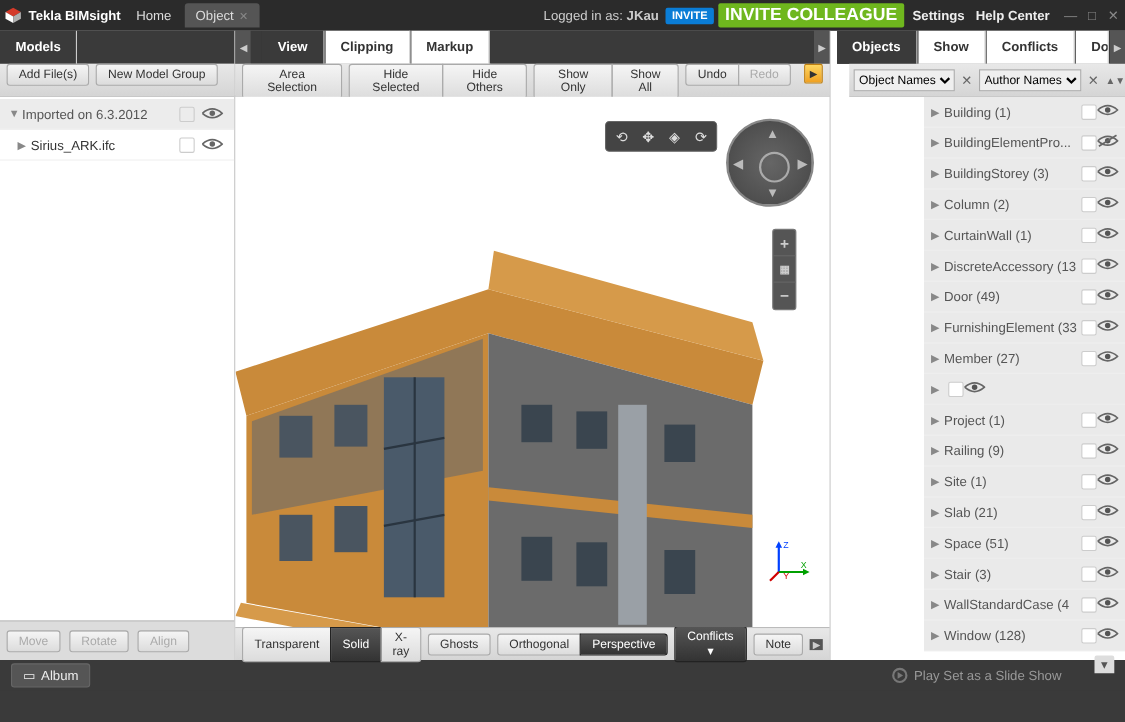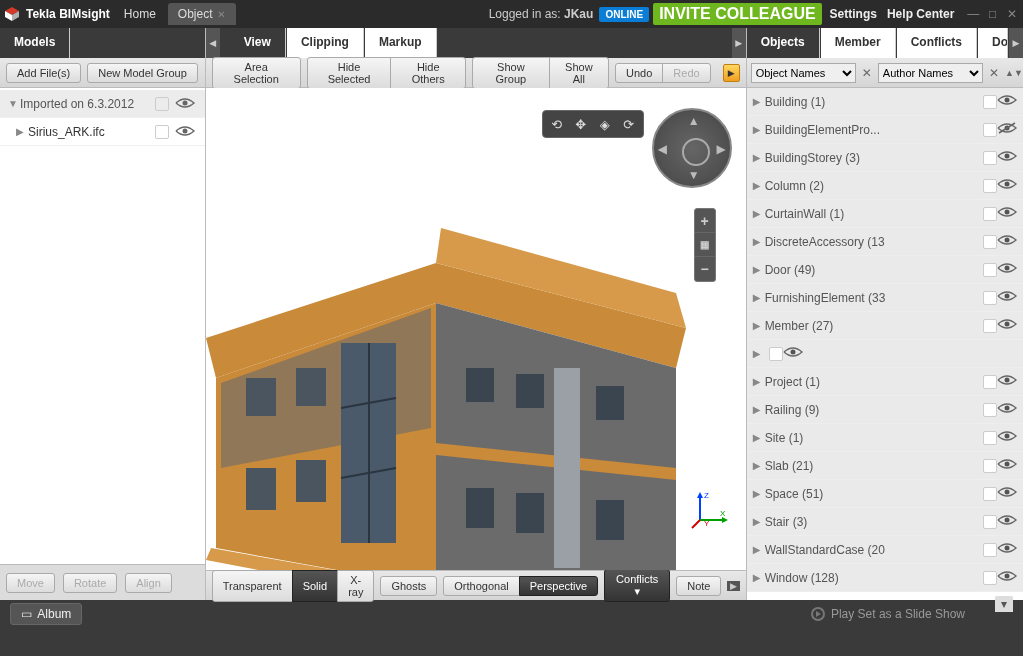--- a/index.html
+++ b/index.html
@@ -12,26 +12,26 @@
 .titlebar .close-x { color: #888; font-size: 10px; margin-left: 2px; }
 .titlebar .spacer { flex: 1; }
 .titlebar .login-info { color: #ccc; margin-right: 6px; }
 .badge-online { background: #0a7dd6; color: #fff; padding: 2px 6px; border-radius: 2px; font-size: 10px; font-weight: bold; margin-right: 4px; }
 .badge-invite { background: #6fb71e; color: #fff; padding: 2px 6px; border-radius: 2px; font-size: 16px; font-weight: bold; margin-right: 8px; }
 .titlebar .link { color: #eee; margin-right: 10px; cursor: pointer; font-weight: bold; }
 .win-controls span { display: inline-block; width: 14px; height: 12px; margin-left: 2px; color: #888; text-align: center; }
 .main { display: flex; height: 572px; }
 .panel-left { width: 225px; background: #fff; display: flex; flex-direction: column; border-right: 1px solid #bbb; }
 .panel-center { flex: 1; background: #fff; display: flex; flex-direction: column; position: relative; }
-.panel-right { width: 282px; background: #fff; display: flex; flex-direction: column; border-left: 1px solid #bbb; }
+.panel-right { width: 282px; background: #fff; display: flex; flex-direction: column; border-left: 1px solid #bbb; align-items: flex-end; }
 .tabs-row { height: 30px; background: #3a3a3a; display: flex; align-items: stretch; }
 .tabs-row .tab { padding: 7px 14px; background: #fff; color: #333; font-weight: bold; margin-right: 1px; cursor: pointer; border-right: 1px solid #ccc; }
 .tabs-row .tab.active { background: #3a3a3a; color: #fff; }
 .tabs-row .collapse-btn { width: 14px; background: #555; color: #ccc; display: flex; align-items: center; justify-content: center; font-size: 9px; cursor: pointer; }
-.toolbar { height: 30px; background: linear-gradient(#e8e8e8,#d5d5d5); display: flex; align-items: center; padding: 0 6px; gap: 6px; border-bottom: 1px solid #bbb; }
+.toolbar { height: 30px; background: linear-gradient(#e8e8e8,#d5d5d5); display: flex; align-items: flex-start; padding: 0 6px; gap: 6px; border-bottom: 1px solid #bbb; }
 .btn { background: linear-gradient(#f5f5f5,#dcdcdc); border: 1px solid #aaa; padding: 3px 10px; border-radius: 3px; cursor: pointer; color: #333; font-size: 11px; }
 .btn.active { background: linear-gradient(#555,#333); color: #fff; border-color: #222; }
 .btn.dark { background: linear-gradient(#555,#333); color: #fff; border-color: #222; }
 .btn.disabled { color: #aaa; }
 .btn-group { display: flex; }
 .btn-group .btn { border-radius: 0; margin-left: -1px; }
 .btn-group .btn:first-child { border-radius: 3px 0 0 3px; margin-left: 0; }
 .btn-group .btn:last-child { border-radius: 0 3px 3px 0; }
 .tree { flex: 1; overflow: auto; padding: 2px 0; }
 .tree-row { height: 28px; display: flex; align-items: center; padding: 0 8px; border-bottom: 1px solid #f0f0f0; }
@@ -82,21 +82,21 @@
   <svg class="logo" viewBox="0 0 16 16">
       <polygon points="8,1 15,5 8,9 1,5" fill="#d43a2a"></polygon>
       <polygon points="1,5 8,9 8,15 1,11" fill="#fff"></polygon>
       <polygon points="15,5 8,9 8,15 15,11" fill="#b0b0b0"></polygon>
     </svg>
   <span class="app-name">Tekla BIMsight</span>
   <span class="tab">Home</span>
   <span class="tab active"><span>Object</span><span class="close-x"> ✕</span></span>
   <span class="spacer"></span>
   <span class="login-info"><span>Logged in as:</span> <b>JKau</b></span>
-  <span class="badge-online">ONLINE</span>
+  <span class="badge-online">INVITE</span>
   <span class="badge-invite">INVITE COLLEAGUE</span>
   <span class="link">Settings</span>
   <span class="link">Help Center</span>
   <span class="win-controls">
     <span>—</span>
     <span>□</span>
     <span>✕</span>
   </span>
 </div>
 
@@ -147,21 +147,21 @@
       <div style="flex:1;background:#3a3a3a"></div>
       <div class="collapse-btn">▶</div>
     </div>
     <div class="toolbar">
       <button class="btn">Area Selection</button>
       <div class="btn-group">
         <button class="btn">Hide Selected</button>
         <button class="btn">Hide Others</button>
       </div>
       <div class="btn-group">
-        <button class="btn">Show Group</button>
+        <button class="btn">Show Only</button>
         <button class="btn">Show All</button>
       </div>
       <div class="btn-group">
         <button class="btn">Undo</button>
         <button class="btn disabled">Redo</button>
       </div>
       <span style="flex:1"></span>
       <div class="yellow-btn">▶</div>
     </div>
 
@@ -244,21 +244,21 @@
       </div>
       <button class="btn dark"><span>Conflicts</span> ▾</button>
       <button class="btn"><span>Note</span></button>
       <div class="scroll-end">▶</div>
     </div>
   </div>
 
   <div class="panel-right">
     <div class="tabs-row">
       <div class="tab active">Objects</div>
-      <div class="tab">Member</div>
+      <div class="tab">Show</div>
       <div class="tab">Conflicts</div>
       <div class="tab" style="min-width:0;flex:0 0 30px;overflow:hidden">Doc</div>
       <div class="scroll-end">▶</div>
     </div>
     <div class="filter-row">
       <select><option>Object Names</option></select>
       <span class="x">✕</span>
       <select><option>Author Names</option></select>
       <span class="x">✕</span>
       <span class="x" style="font-size:9px">▲▼</span>
@@ -403,21 +403,21 @@
           <span class="arrow">▶</span>
           <span class="label">Stair (3)</span>
           <span class="chk"></span>
           <span class="eye"><svg class="eye-svg" viewBox="0 0 20 12">
               <path d="M1 6 Q10 -2 19 6 Q10 14 1 6"></path>
               <circle cx="10" cy="6" r="2.5" fill="#555"></circle>
             </svg></span>
         </div>
         <div class="obj-row">
           <span class="arrow">▶</span>
-          <span class="label">WallStandardCase (20</span>
+          <span class="label">WallStandardCase (4</span>
           <span class="chk"></span>
           <span class="eye"><svg class="eye-svg" viewBox="0 0 20 12">
               <path d="M1 6 Q10 -2 19 6 Q10 14 1 6"></path>
               <circle cx="10" cy="6" r="2.5" fill="#555"></circle>
             </svg></span>
         </div>
         <div class="obj-row">
           <span class="arrow">▶</span>
           <span class="label">Window (128)</span>
           <span class="chk"></span>

